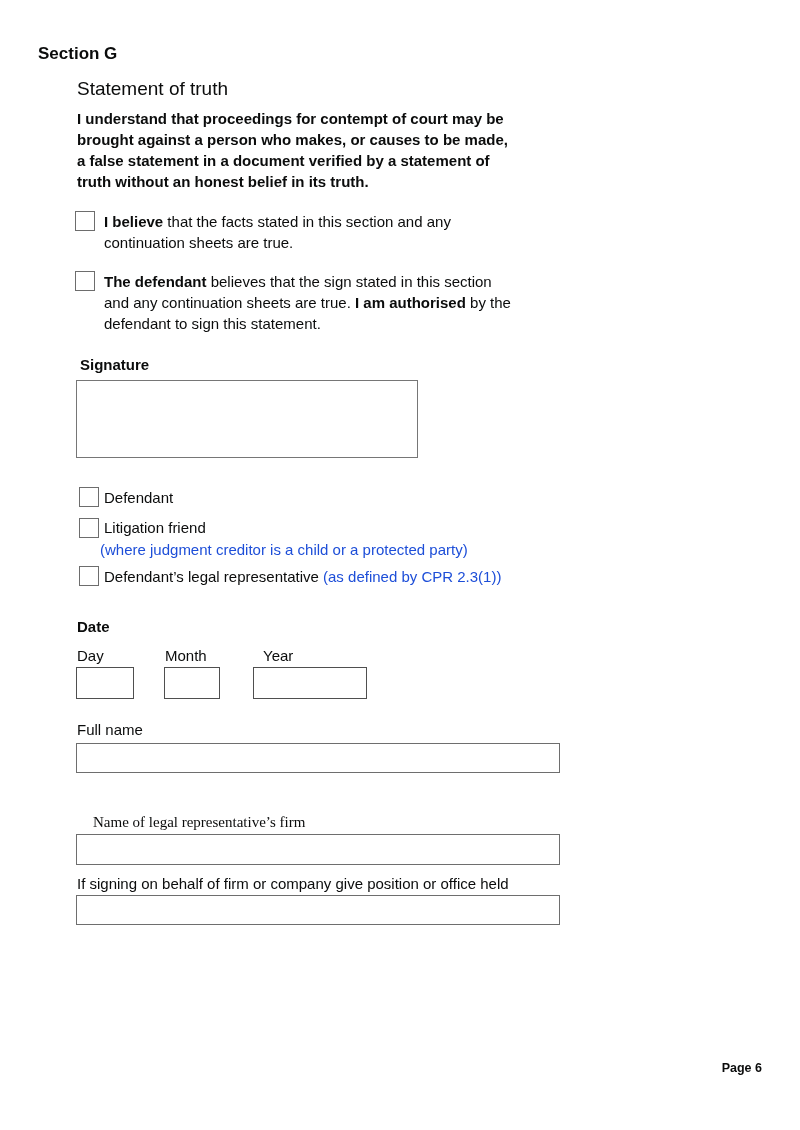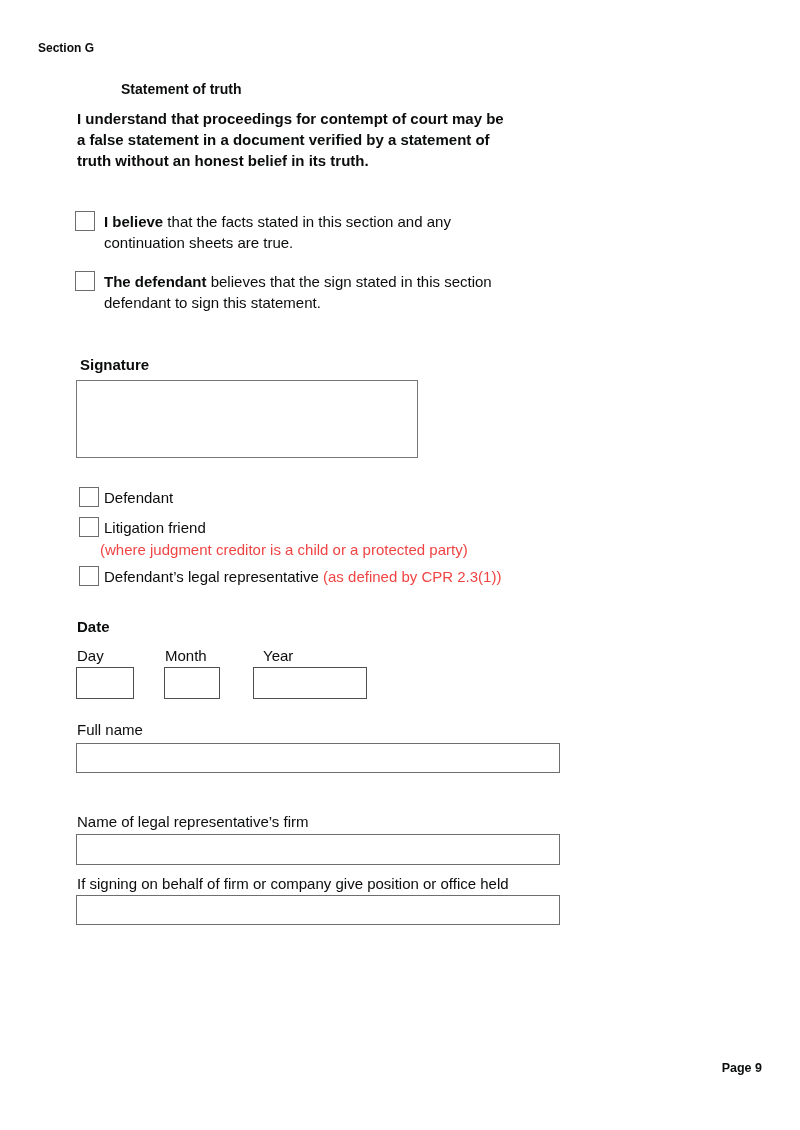--- a/index.html
+++ b/index.html
@@ -3,26 +3,26 @@
 <meta charset="utf-8">
 <style>
   * { margin:0; padding:0; box-sizing:border-box; }
   html,body { background:#ffffff; }
   body {
     width:800px; height:1130px; position:relative;
     font-family:"Liberation Sans", sans-serif;
     color:#0b0c0c; font-size:15px;
   }
   .abs { position:absolute; }
-  .h1 { font-size:12px; font-weight:bold; line-height:20px; }
-  .h2 { font-size:14px; font-weight:bold; line-height:20px;margin-left:44px; }
+  .h1 { font-size:17px; font-weight:bold; line-height:20px;margin-top:6px; }
+  .h2 { font-size:19px; font-weight:normal; line-height:20px; }
   .line { line-height:21px; white-space:nowrap; }
   .bold { font-weight:bold; }
   .warning .line { font-weight:bold; }
-  .gray { color:#ef4444;text-align:right; }
+  .gray { color:#1d4ed8;text-align:right; }
   .cbrow { display:flex; align-items:flex-start; }
   .checkbox {
     width:20px; height:20px; border:1px solid #6d6d6d; background:#ffffff;
     flex:0 0 auto;
   }
   .cbrow .cbtext { margin-left:9px; }
   .rolerow .cbtext { margin-left:5px; }
   .rolerow .cbtext .line { line-height:20px; margin-top:1px; }
   .bigbox { border:1px solid #767676; background:#ffffff; }
   .inputbox { border:1px solid #6e6e6e; background:#ffffff; }
@@ -32,55 +32,59 @@
 </style>
 </head>
 <body>
 
 <div class="abs h1" style="left:38px; top:38px;">Section G</div>
 
 <div class="abs h2" style="left:77px; top:79px;">Statement of truth</div>
 
 <div class="abs warning" style="left:77px; top:108px;">
   <div class="line">I understand that proceedings for contempt of court may be</div>
+  <div class="line">brought against a person who makes, or causes to be made,</div>
   <div class="line">a false statement in a document verified by a statement of</div>
   <div class="line">truth without an honest belief in its truth.</div>
 </div>
 
 <div class="abs cbrow" style="left:75px; top:211px;">
   <div class="checkbox"></div>
   <div class="cbtext">
     <div class="line">
       <span class="bold">I believe</span><span> that the facts stated in this section and any</span>
     </div>
     <div class="line">continuation sheets are true.</div>
   </div>
 </div>
 
 <div class="abs cbrow" style="left:75px; top:271px;">
   <div class="checkbox"></div>
   <div class="cbtext">
     <div class="line">
       <span class="bold">The defendant</span><span> believes that the sign stated in this section</span>
     </div>
+    <div class="line">
+      <span>and any continuation sheets are true. </span><span class="bold">I am authorised</span><span> by the</span>
+    </div>
     <div class="line">defendant to sign this statement.</div>
   </div>
 </div>
 
 <div class="abs bold" style="left:80px; top:355px; font-size:15px; line-height:20px;">Signature</div>
 <div class="abs bigbox" style="left:76px; top:380px; width:342px; height:78px;"></div>
 
 <div class="abs cbrow rolerow" style="left:79px; top:487px;">
   <div class="checkbox"></div>
   <div class="cbtext">
       <div class="line">Defendant</div>
     </div>
 </div>
 
-<div class="abs cbrow rolerow" style="left:79px; top:517px;">
+<div class="abs cbrow rolerow" style="left:79px; top:517px;align-items:center;">
   <div class="checkbox"></div>
   <div class="cbtext">
       <div class="line">Litigation friend</div>
     </div>
 </div>
 <div class="abs line gray" style="left:100px; top:539px;">(where judgment creditor is a child or a protected party)</div>
 
 <div class="abs cbrow rolerow" style="left:79px; top:566px;">
   <div class="checkbox"></div>
   <div class="cbtext">
@@ -96,19 +100,19 @@
 <div class="abs fieldlabel" style="left:165px; top:647px;text-align:right;">Month</div>
 <div class="abs fieldlabel" style="left:254px; top:647px;margin-left:9px;">Year</div>
 
 <div class="abs datebox" style="left:76px; top:667px; width:58px; height:32px;"></div>
 <div class="abs datebox" style="left:164px; top:667px; width:56px; height:32px;"></div>
 <div class="abs datebox" style="left:253px; top:667px; width:114px; height:32px;"></div>
 
 <div class="abs fieldlabel" style="left:77px; top:721px;">Full name</div>
 <div class="abs inputbox" style="left:76px; top:743px; width:484px; height:30px;"></div>
 
-<div class="abs fieldlabel" style="left:77px; top:813px;">Name of legal representative’s firm</div>
+<div class="abs fieldlabel" style="left:93px; top:813px;font-family:Liberation Serif, serif;">Name of legal representative’s firm</div>
 <div class="abs inputbox" style="left:76px; top:834px; width:484px; height:31px;"></div>
 
 <div class="abs fieldlabel" style="left:77px; top:875px;">If signing on behalf of firm or company give position or office held</div>
 <div class="abs inputbox" style="left:76px; top:895px; width:484px; height:30px;"></div>
 
-<div class="abs pageno" style="right:38px; top:1061px;">Page 9</div>
+<div class="abs pageno" style="right:38px; top:1061px;">Page 6</div>
 
 </body></html>

